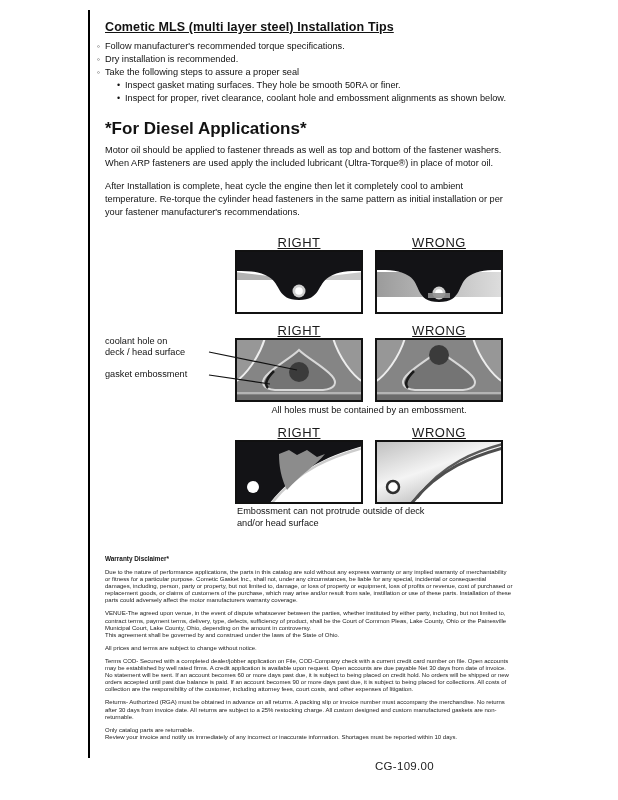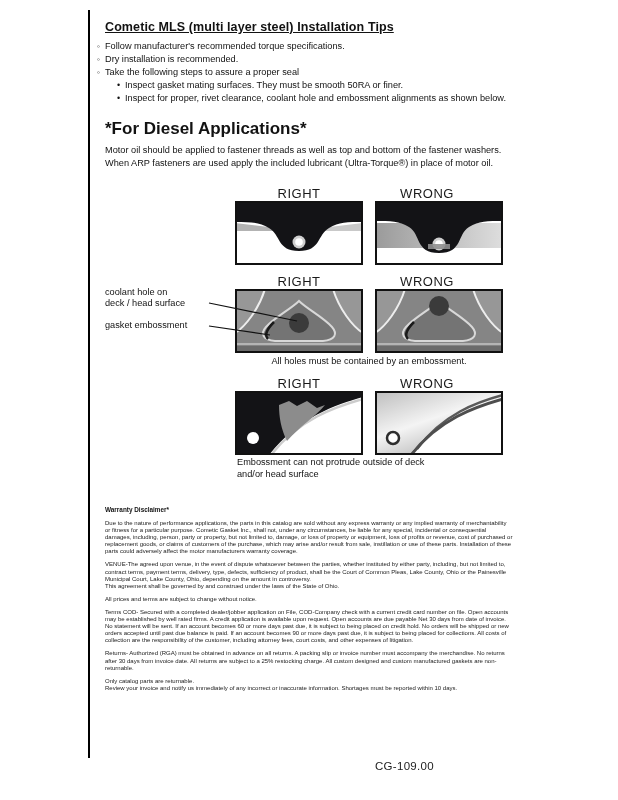--- a/index.html
+++ b/index.html
@@ -17,21 +17,21 @@
   .b-row{display:flex;}
   .b-row .mk{width:8px;flex:0 0 8px;font-size:8px;line-height:13px;text-align:left;}
   .b-row.sub{margin-left:20px;}
   .b-row.sub .mk{font-size:9px;}
   h2.diesel{margin:14px 0 5px 8px;font-size:17px;font-weight:bold;}
   .para{margin:0 0 10px 8px;font-size:9.2px;line-height:13px;width:406px;}
   .note{margin:12px 0 0 8px;font-size:9.2px;}
   .diagrams{margin-top:16px;}
   .drow{position:relative;margin-bottom:9px;}
   .panels{margin-left:138px;width:268px;}
-  .plabels{display:flex;}
+  .plabels{display:flex;gap:12px;text-decoration:underline;}
   .plabels div{width:128px;text-align:center;font-size:13px;letter-spacing:.5px;line-height:15px;color:#1a1a1a;}
   .psvgs{display:flex;gap:12px;}
   .psvgs svg{display:block;}
   .caption{margin:2px 0 0 140px;font-size:9.2px;line-height:12px;}
   .caption.center{margin-left:138px;width:268px;text-align:center;}
   .caption.two{line-height:11.5px;}
   .side-labels{position:absolute;left:8px;top:13px;width:106px;text-align:left;font-size:9.2px;line-height:11px;}
   .side-labels .gap{margin-top:11px;}
   .pointer-overlay{position:absolute;left:0;top:0;width:420px;height:100px;pointer-events:none;}
   .legal{margin:26px 0 0 8px;width:408px;}
@@ -56,30 +56,31 @@
     <div class="b-row">
       <span class="mk">◦</span>
       <span>Dry installation is recommended.</span>
     </div>
     <div class="b-row">
       <span class="mk">◦</span>
       <span>Take the following steps to assure a proper seal</span>
     </div>
     <div class="b-row sub">
       <span class="mk">•</span>
-      <span>Inspect gasket mating surfaces.  They must be smooth 50RA or finer.</span>
+      <span>Inspect gasket mating surfaces.  They hole be smooth 50RA or finer.</span>
     </div>
     <div class="b-row sub">
       <span class="mk">•</span>
       <span>Inspect for proper, rivet clearance, coolant hole and embossment alignments as shown below.</span>
     </div>
   </div>
 
   <h2 class="diesel">*For Diesel Applications*</h2>
   <p class="para">Motor oil should be applied to fastener threads as well as top and bottom of the fastener washers. When ARP fasteners are used apply the included lubricant (Ultra-Torque®) in place of motor oil.</p>
+  <p class="para">After Installation is complete, heat cycle the engine then let it completely cool to ambient temperature. Re-torque the cylinder head fasteners in the same pattern as initial installation or per your fastener manufacturer's recommendations.</p>
 
   <div class="diagrams">
 
     <div class="drow">
       <div class="panels">
         <div class="plabels">
           <div>RIGHT</div>
           <div>WRONG</div>
         </div>
         <div class="psvgs">

